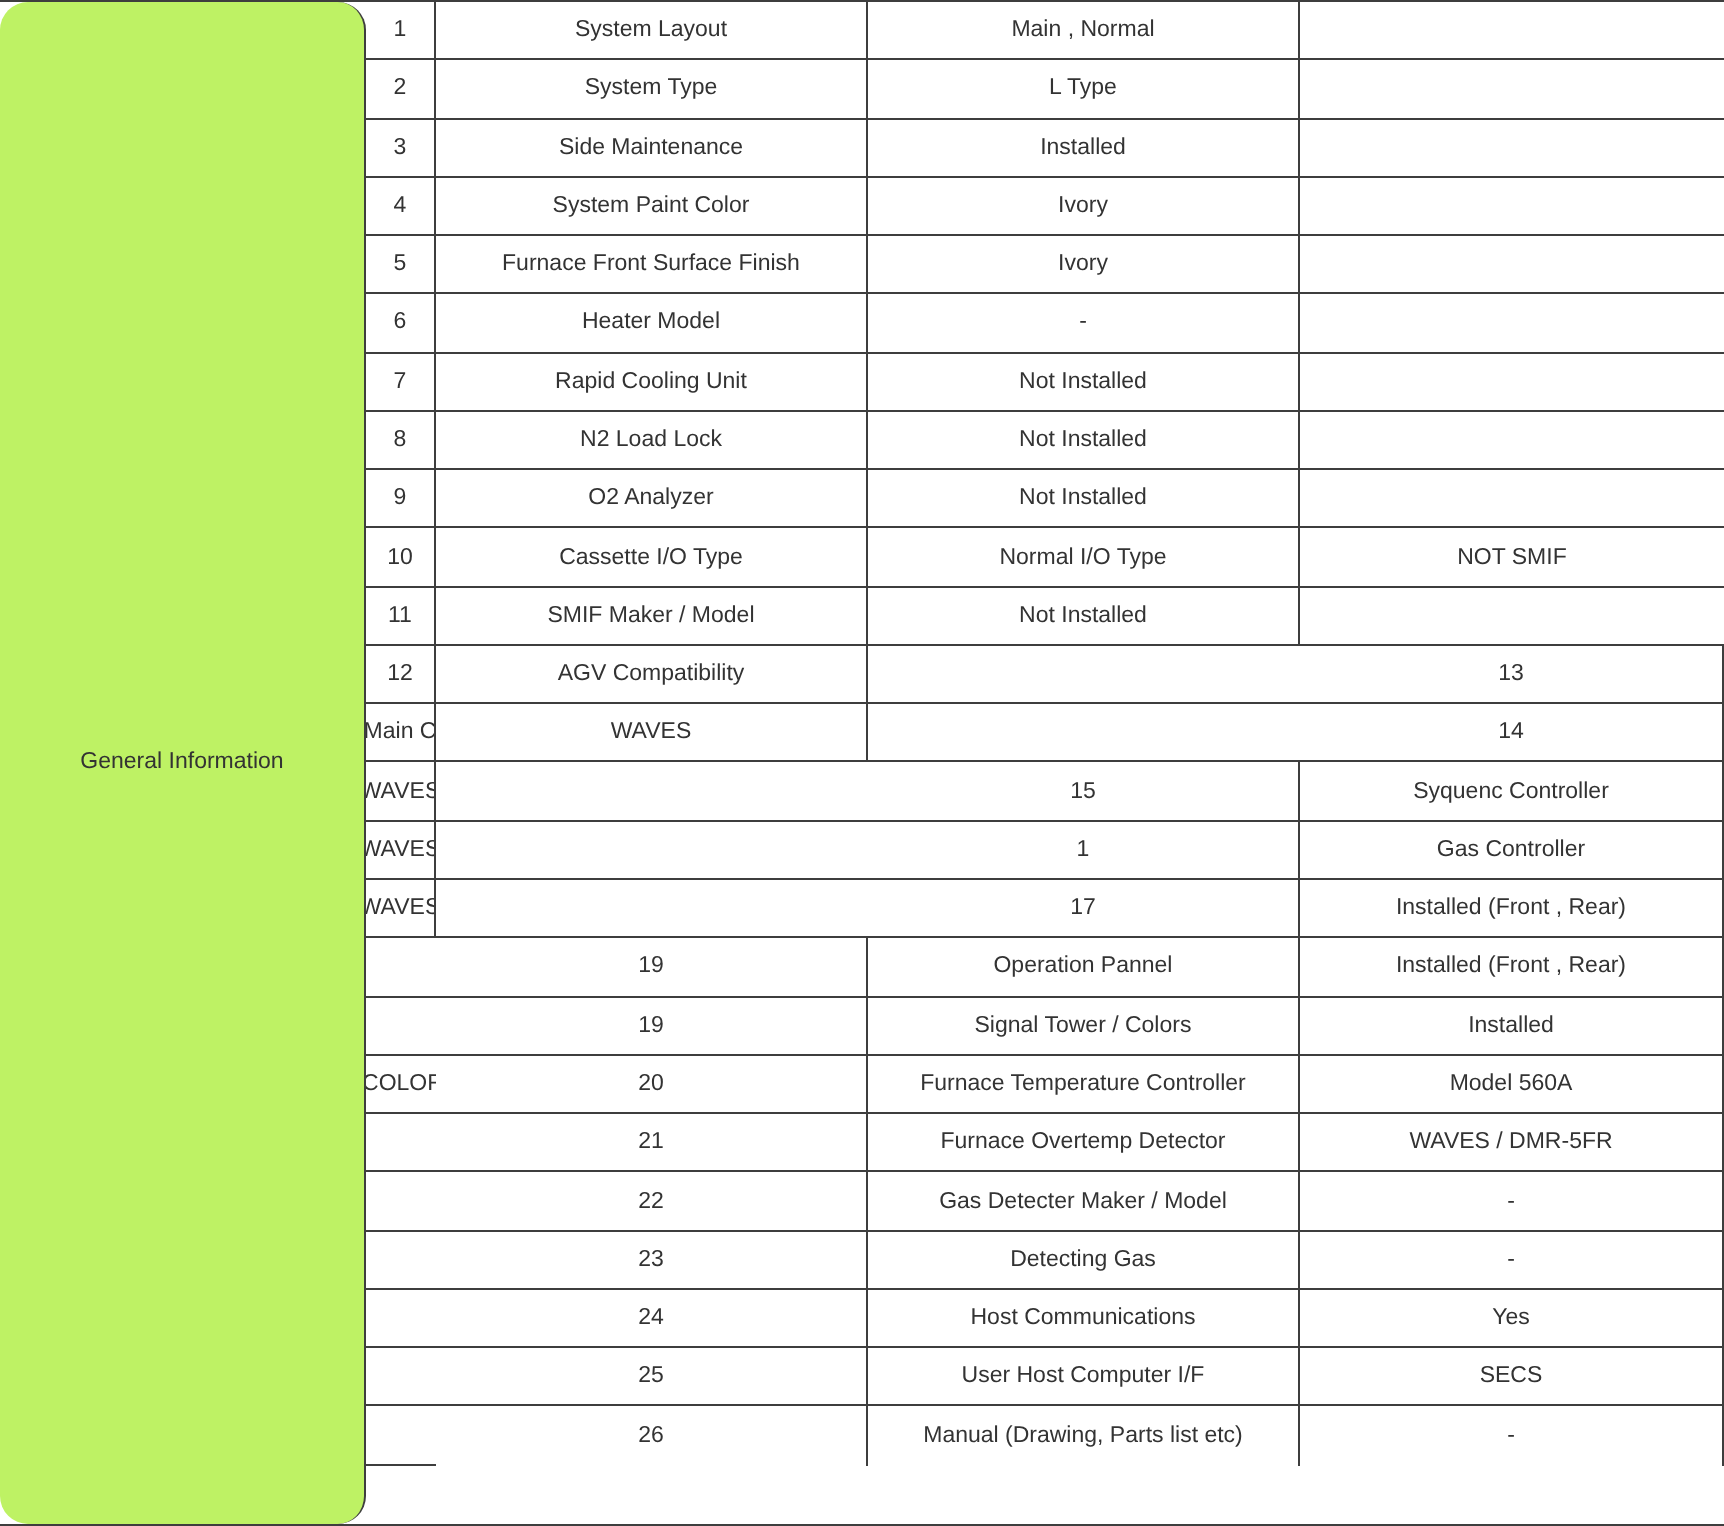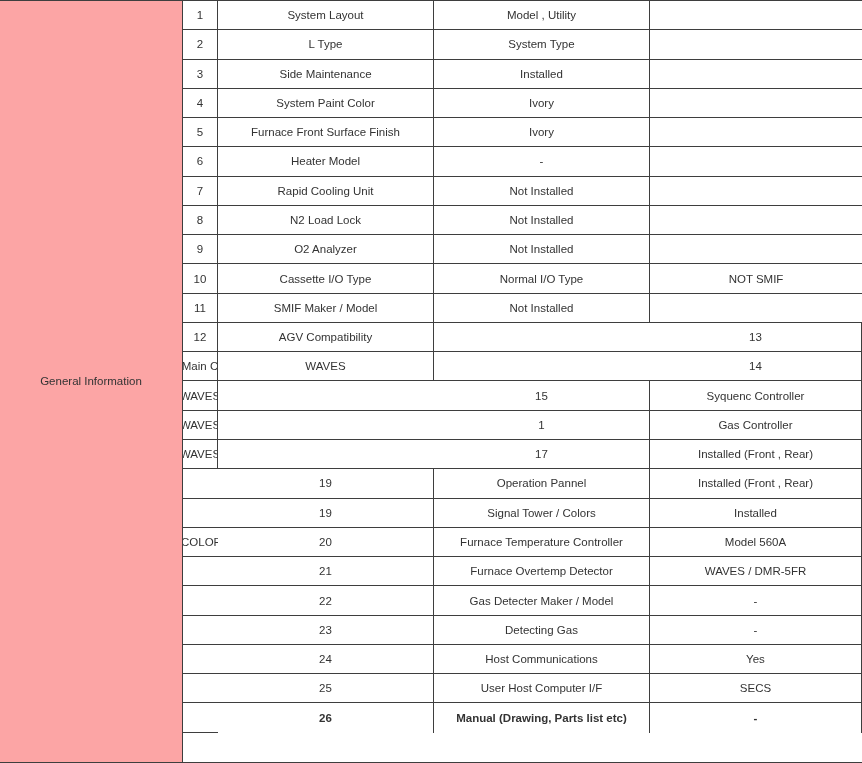--- a/index.html
+++ b/index.html
@@ -24,21 +24,22 @@
     overflow: hidden;
   }
   .group-cell {
     grid-column: 1;
     grid-row: 1 / 27;
     display: flex;
     align-items: center;
     justify-content: center;
     text-align: center;
     border-right: 1px solid #3e3e3e;
-    background: #fca5a5;
+    background: #bef264;
+    border-radius: 14px;
   }
   .cell {
     display: flex;
     align-items: center;
     justify-content: center;
     text-align: center;
     border-bottom: 1px solid #3e3e3e;
     background: #ffffff;
     white-space: nowrap;
     overflow: hidden;
@@ -46,36 +47,35 @@
     box-sizing: border-box;
   }
   .cell.num, .cell.item, .cell.value {
     border-right: 1px solid #3e3e3e;
   }
   .cell.note {
     border-right: none;
   }
   .cell.last-row {
     border-bottom: none;
-    font-weight: bold;
   }
 </style>
 </head>
 <body>
 
 <div class="sheet" id="sheet">
   <div class="group-cell">General Information</div>
 
 <div class="cell num">1</div>
     <div class="cell item">System Layout</div>
-    <div class="cell value">Model , Utility</div>
+    <div class="cell value">Main , Normal</div>
     <div class="cell note"></div>
     <div class="cell num">2</div>
+    <div class="cell item">System Type</div>
     <div class="cell value">L Type</div>
-    <div class="cell item">System Type</div>
     <div class="cell note"></div>
     <div class="cell num">3</div>
     <div class="cell item">Side Maintenance</div>
     <div class="cell value">Installed</div>
     <div class="cell note"></div>
     <div class="cell num">4</div>
     <div class="cell item">System Paint Color</div>
     <div class="cell value">Ivory</div>
     <div class="cell note"></div>
     <div class="cell num">5</div>

